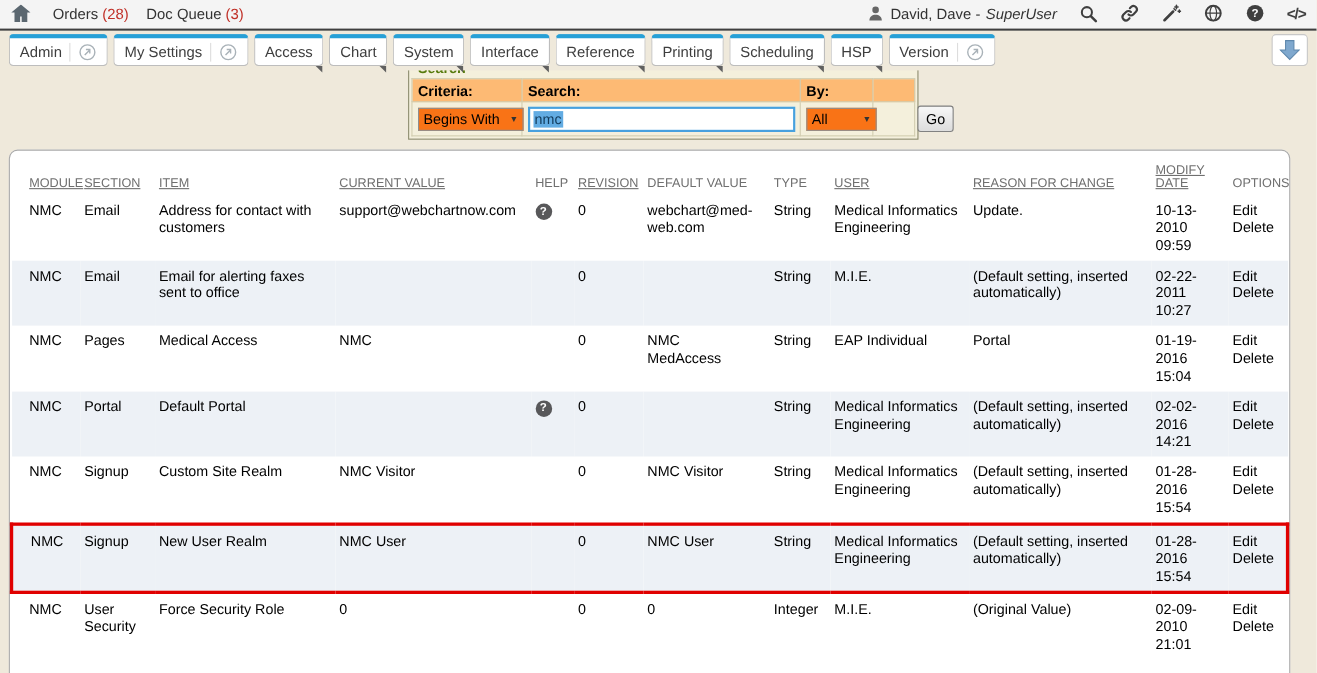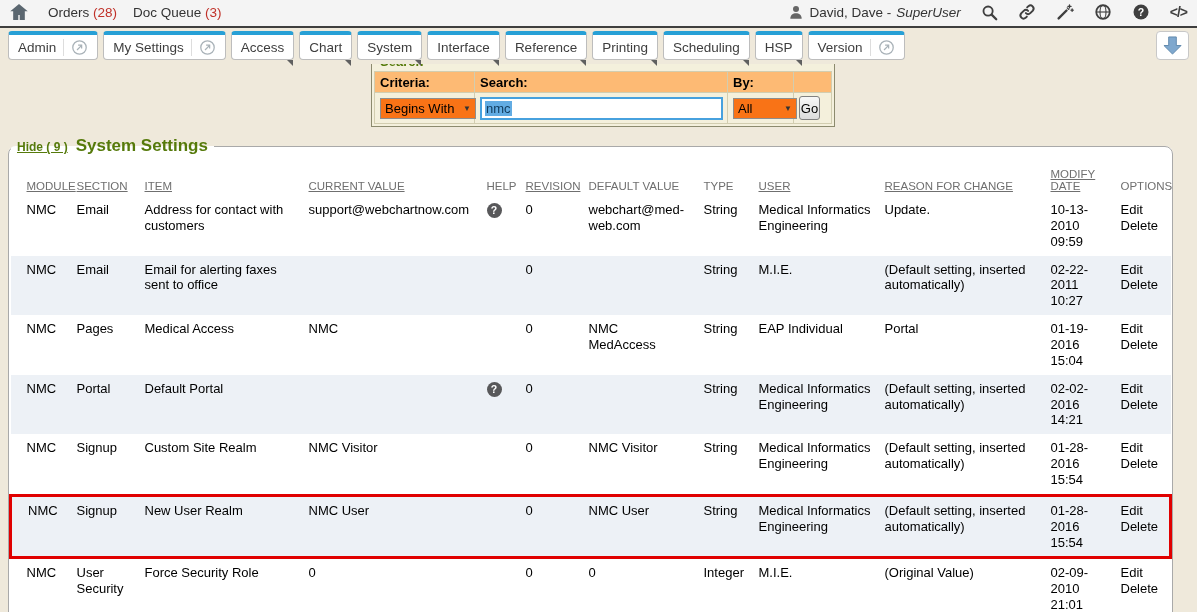--- a/index.html
+++ b/index.html
@@ -103,26 +103,27 @@
   .criteria-sel { width: 96px; }
   .by-sel { width: 64px; }
   .search-input {
     width: 243px; height: 23px;
     background: #FFF; border: 2px solid #47A1DE;
     display: flex; align-items: center;
     padding: 0 3px; font-size: 13px; cursor: text;
   }
   .sel-text { background: #62ACE3; color: #113B5C; padding: 0 1px; }
   .go-btn {
-    width: 21px; height: 24px;
+    width: 33px; height: 24px;
     font-size: 13px; color: #000;
     font-family: "Liberation Sans", sans-serif;
     background: linear-gradient(#F7F7F7, #DCDCDC);
     border: 1px solid #818181; border-radius: 3px;
     cursor: pointer;
+    margin-left: 35px;
   }
 
   
   .settings-fs {
     position: absolute; left: 8px; top: 136px; width: 1164px; height: 600px;
     background: #FFFFFF;
     border: 1px solid #A9A9A9; border-radius: 8px;
     padding: 0;
   }
   .settings-fs legend {
@@ -331,24 +332,20 @@
       </td>
       <td>
         <button class="go-btn">Go</button>
       </td>
     </tr>
   </tbody>
     </table>
 </fieldset>
 
 <fieldset class="settings-fs">
-  <legend>
-    <a class="hide-link">Hide ( 9 )</a>
-    <span class="fs-title">System Settings</span>
-  </legend>
   <table class="settings-table">
     <colgroup>
       <col style="width:62px">
         <col style="width:68px">
         <col style="width:164px">
         <col style="width:178px">
       <col style="width:39px">
         <col style="width:63px">
         <col style="width:115px">
         <col style="width:55px">

